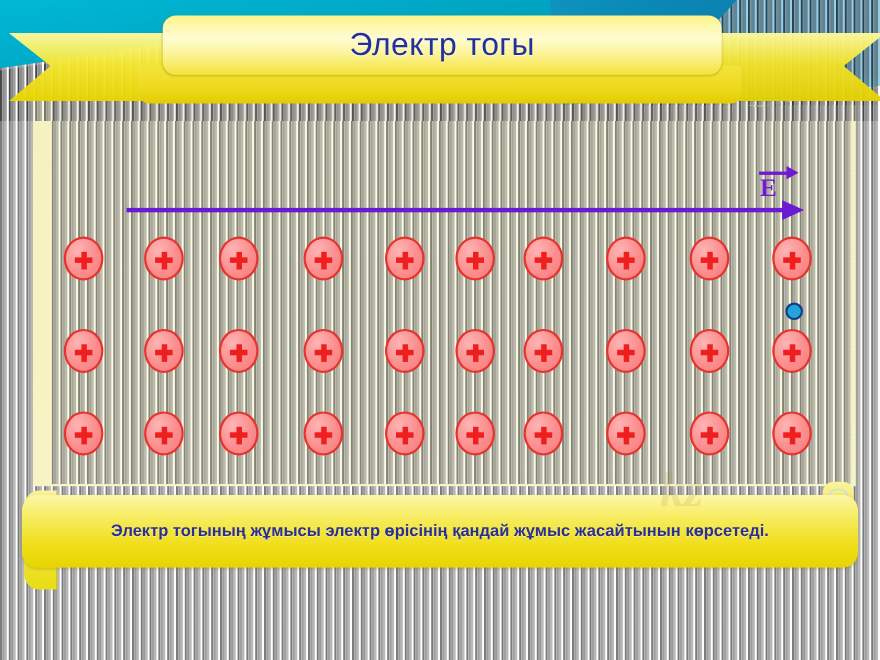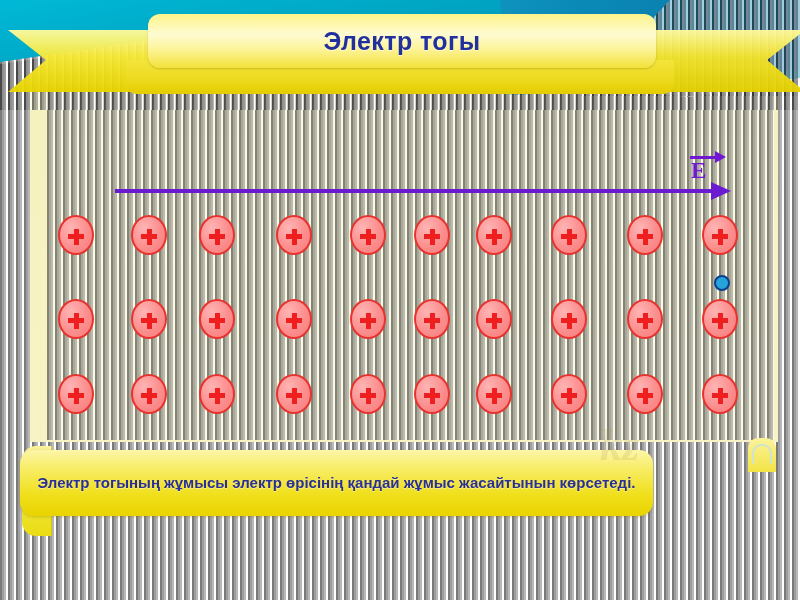--- a/index.html
+++ b/index.html
@@ -76,21 +76,21 @@
     border-radius:0 0 10px 10px;
   }
   .titlebox{
     position:absolute;left:148px;top:14px;width:508px;height:54px;
     border-radius:12px;
     background:linear-gradient(180deg,#fdf48a 0%,#fefbd2 38%,#fdf5a0 62%,#f3e23a 100%);
     box-shadow:0 1px 2px rgba(120,110,0,.35);
     display:flex;align-items:center;justify-content:center;
   }
   .titlebox span{
-    font-size:25px;font-weight:bold;color:#22309c;letter-spacing:.4px;
+    font-size:29px;font-weight:normal;color:#22309c;letter-spacing:.4px;
     text-shadow:0 1px 0 rgba(255,255,255,.55);
     white-space:nowrap;
   }
 
   
   .panel{
     position:absolute;left:30px;top:86px;width:748px;height:356px;
     background:linear-gradient(180deg,#f6f2bf 0%,#f7f3c4 100%);
     overflow:hidden;
   }
@@ -130,21 +130,21 @@
   }
   .charge .plus-h{position:absolute;left:8px;top:17px;width:16px;height:5px;background:#ef1f1f;}
   .charge .plus-v{position:absolute;left:13.5px;top:11.5px;width:5px;height:16px;background:#ef1f1f;}
   .electron{
     position:absolute;left:714px;top:275px;width:16px;height:16px;border-radius:50%;
     background:#26a3d8;border:2px solid #0b3e8c;box-sizing:border-box;
   }
 
   
   .scroll{
-    position:absolute;left:20px;top:450px;width:633px;height:66px;
+    position:absolute;left:20px;top:450px;width:760px;height:66px;
     border-radius:14px;
     background:linear-gradient(180deg,#fdf6a8 0%,#f7ec62 30%,#f0df1c 68%,#e9d400 100%);
     box-shadow:0 1px 3px rgba(130,120,0,.35);
     display:flex;align-items:center;justify-content:center;
   }
   .scroll-txt{
     width:620px;text-align:center;font-size:15px;font-weight:bold;
     color:#2a2f94;line-height:1.55;text-shadow:0 1px 0 rgba(255,255,255,.45);
   }
   .curlL{

